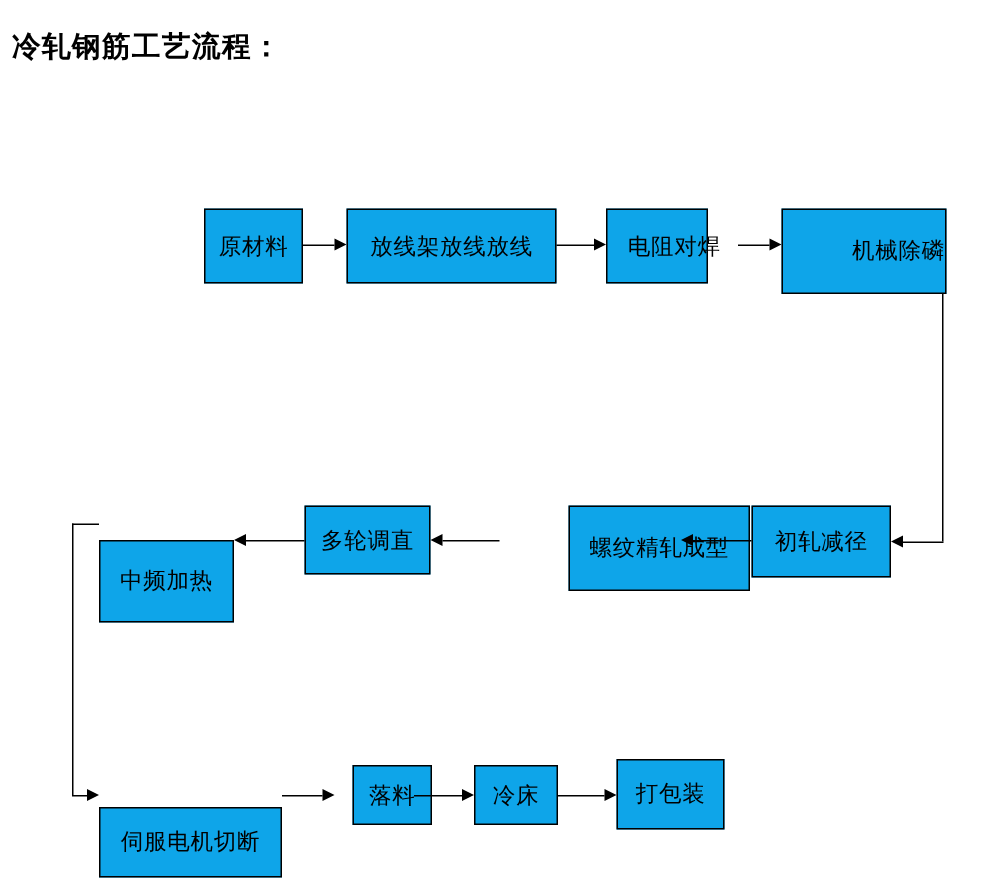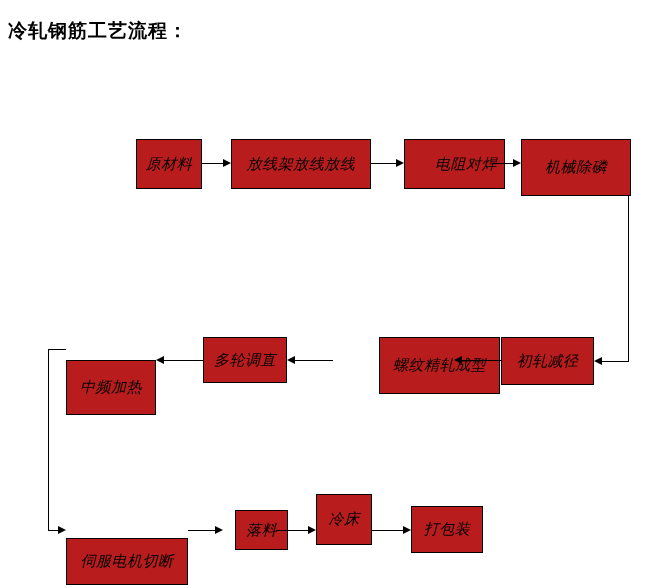--- a/index.html
+++ b/index.html
@@ -21,29 +21,28 @@
     top: 18px;
     font-size: 19px;
     font-weight: bold;
     letter-spacing: 1px;
     white-space: nowrap;
   }
   .node {
     position: absolute;
     box-sizing: border-box;
     border: 1px solid #000000;
-    background: #b91c1c;
+    background: #0ea5e9;
     display: flex;
     align-items: center;
     justify-content: center;
     font-size: 15px;
     line-height: 1.1;
     white-space: nowrap;
     letter-spacing: 0.5px;
-    font-style: italic;
   }
   .line {
     position: absolute;
     background: #000000;
   }
   .hline { height: 1px; }
   .vline { width: 1px; }
   .arrow-right {
     position: absolute;
     width: 0;
@@ -65,24 +64,24 @@
 <body>
 
 <div id="title">冷轧钢筋工艺流程：</div>
 
 <div class="node" style="left:136px; top:139px; width:66px; height:50px;">
   <span>原材料</span>
 </div>
 <div class="node" style="left:231px; top:139px; width:140px; height:50px;">
   <span>放线架放线放线</span>
 </div>
-<div class="node" style="left:404px; top:139px; width:101px; height:50px;padding-left:23px;">
+<div class="node" style="left:404px; top:139px; width:68px; height:50px;padding-left:23px;">
   <span>电阻对焊</span>
 </div>
-<div class="node" style="left:521px; top:139px; width:110px; height:57px;">
+<div class="node" style="left:521px; top:139px; width:110px; height:57px;justify-content:flex-end;">
   <span>机械除磷</span>
 </div>
 
 <div class="line hline" style="left:202px; top:163px; width:21px;"></div>
 <div class="arrow-right" style="left:223px; top:159px;"></div>
 
 <div class="line hline" style="left:371px; top:163px; width:25px;"></div>
 <div class="arrow-right" style="left:396px; top:159px;"></div>
 
 <div class="line hline" style="left:492px; top:163px; width:21px;"></div>
@@ -118,21 +117,21 @@
 <div class="line vline" style="left:48px; top:349px; height:181px;"></div>
 <div class="line hline" style="left:48px; top:530px; width:10px;"></div>
 <div class="arrow-right" style="left:58px; top:526px;"></div>
 
 <div class="node" style="left:66px; top:506px; width:122px; height:47px;margin-top:32px;">
   <span>伺服电机切断</span>
 </div>
 <div class="node" style="left:235px; top:510px; width:53px; height:40px;">
   <span>落料</span>
 </div>
-<div class="node" style="left:316px; top:494px; width:56px; height:51px;">
+<div class="node" style="left:316px; top:510px; width:56px; height:40px;">
   <span>冷床</span>
 </div>
 <div class="node" style="left:411px; top:506px; width:72px; height:47px;align-items:center;">
   <span>打包装</span>
 </div>
 
 <div class="line hline" style="left:188px; top:530px; width:27px;"></div>
 <div class="arrow-right" style="left:215px; top:526px;"></div>
 
 <div class="line hline" style="left:276px; top:530px; width:32px;"></div>

